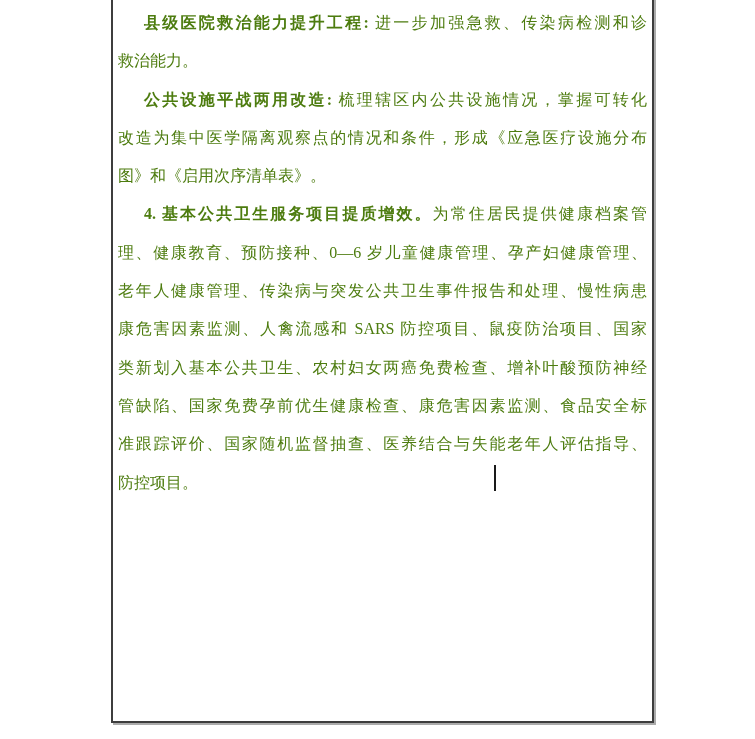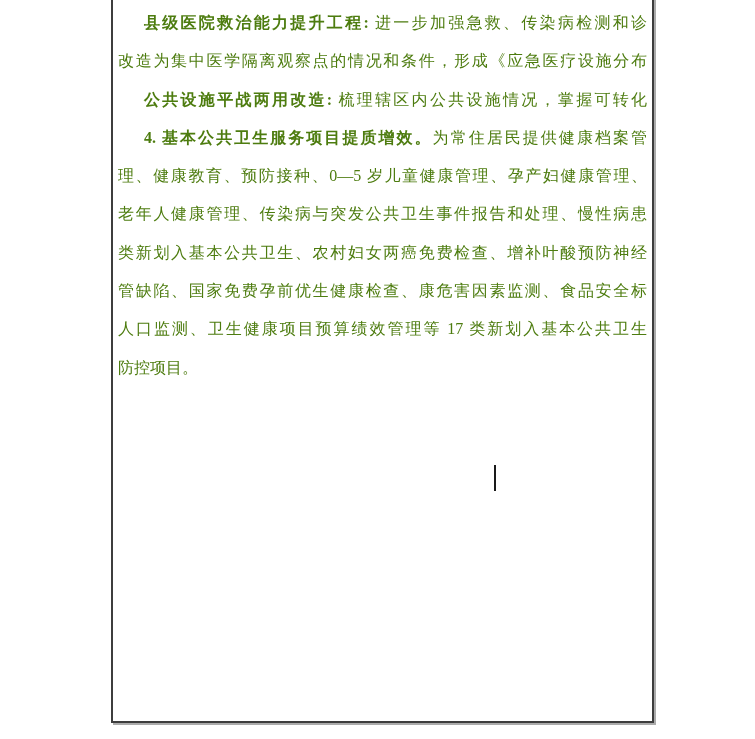--- a/index.html
+++ b/index.html
@@ -59,30 +59,33 @@
   }
 </style>
 </head>
 <body>
 
 <div class="page">
   <div class="doc-box">
     <div class="doc-content" id="doc-body">
         <div class="paragraph">
           <div class="doc-line indent"><span class="run b">县级医院救治能力提升工程:</span><span class="run"> 进一步加强急救、传染病检测和诊</span></div>
+          <div class="doc-line last"><span class="run">救治能力。</span></div>
         </div>
         <div class="paragraph">
+          <div class="doc-line indent"><span class="run b">公共设施平战两用改造:</span><span class="run"> 梳理辖区内公共设施情况，掌握可转化</span></div>
           <div class="doc-line"><span class="run">改造为集中医学隔离观察点的情况和条件，形成《应急医疗设施分布</span></div>
-          <div class="doc-line indent"><span class="run b">公共设施平战两用改造:</span><span class="run"> 梳理辖区内公共设施情况，掌握可转化</span></div>
+          <div class="doc-line last"><span class="run">图》和《启用次序清单表》。</span></div>
         </div>
         <div class="paragraph">
           <div class="doc-line indent"><span class="run b">4. 基本公共卫生服务项目提质增效。</span><span class="run">为常住居民提供健康档案管</span></div>
-          <div class="doc-line"><span class="run">理、健康教育、预防接种、0—5 岁儿童健康管理、孕产妇健康管理、</span></div>
+          <div class="doc-line"><span class="run">理、健康教育、预防接种、0—6 岁儿童健康管理、孕产妇健康管理、</span></div>
           <div class="doc-line"><span class="run">老年人健康管理、传染病与突发公共卫生事件报告和处理、慢性病患</span></div>
+          <div class="doc-line"><span class="run">康危害因素监测、人禽流感和 SARS 防控项目、鼠疫防治项目、国家</span></div>
           <div class="doc-line"><span class="run">类新划入基本公共卫生、农村妇女两癌免费检查、增补叶酸预防神经</span></div>
           <div class="doc-line"><span class="run">管缺陷、国家免费孕前优生健康检查、康危害因素监测、食品安全标</span></div>
-          <div class="doc-line"><span class="run">人口监测、卫生健康项目预算绩效管理等 17 类新划入基本公共卫生</span></div>
+          <div class="doc-line"><span class="run">准跟踪评价、国家随机监督抽查、医养结合与失能老年人评估指导、</span></div>
           <div class="doc-line last"><span class="run">防控项目。</span></div>
         </div>
       </div>
   </div>
   <div class="caret" style="display: block;"></div>
 </div>
 
 </body></html>

